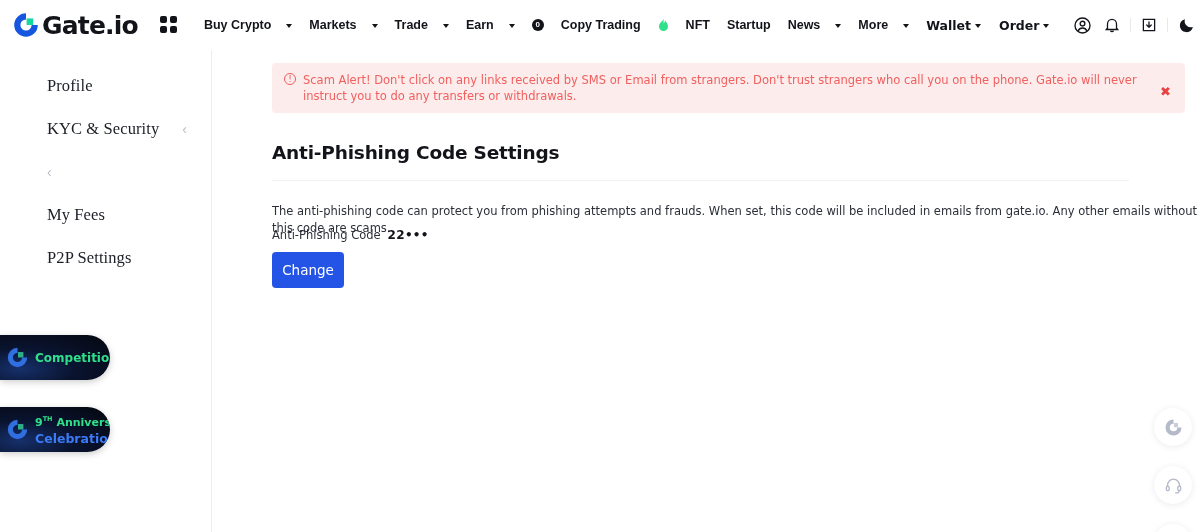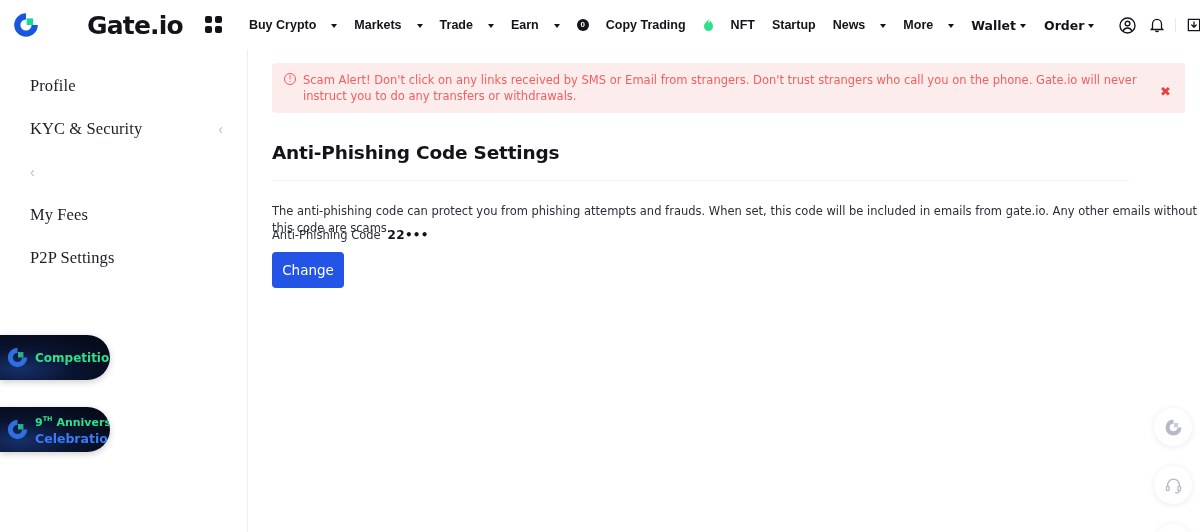--- a/index.html
+++ b/index.html
@@ -11,21 +11,21 @@
   }
   .page { position: relative; width: 1200px; height: 532px; background: #fff; }
 
   
   .header {
     position: absolute; top: 0; left: 0;
     width: 1200px; height: 50px;
     background: #fff;
     display: flex; align-items: center;
   }
-  .logo-wrap { display: flex; align-items: center; margin-left: 12px; gap: 45px; }
+  .logo-wrap { display: flex; align-items: center; margin-left: 12px; }
   .logo-mark { width: 28px; height: 28px; position: relative; flex: none; }
   .logo-text {
     font-size: 25px; font-weight: 700; letter-spacing: -0.8px;
     color: #12141a; margin-left: 2px; font-family: "DejaVu Sans", sans-serif;
   }
   .apps-icon {
     margin-left: 22px; width: 18px; height: 18px;
     display: grid; grid-template-columns: 7px 7px; grid-template-rows: 7px 7px;
     gap: 3px; flex: none;
   }
@@ -65,24 +65,25 @@
   }
   .hr-icon {
     width: 30px; height: 26px; display: flex; align-items: center;
     justify-content: center; cursor: pointer;
   }
   .hr-sep { width: 1px; height: 14px; background: #e6e8ec; margin: 0 3px; }
 
   
   .sidebar {
     position: absolute; top: 50px; left: 0;
-    width: 248px; height: 482px;
+    width: 212px; height: 482px;
     background: #fff;
     border-right: 1px solid #ebedf0;
     padding-top: 14px;
+    padding-left: 17px;
   }
   .side-item {
     height: 43px; display: flex; align-items: center;
     padding: 0 24px 0 30px; cursor: pointer;
     justify-content: space-between;
   }
   .side-label {
     font-family: "Liberation Serif", serif;
     font-size: 16.5px; color: #1c1f26; letter-spacing: 0.1px;
   }

